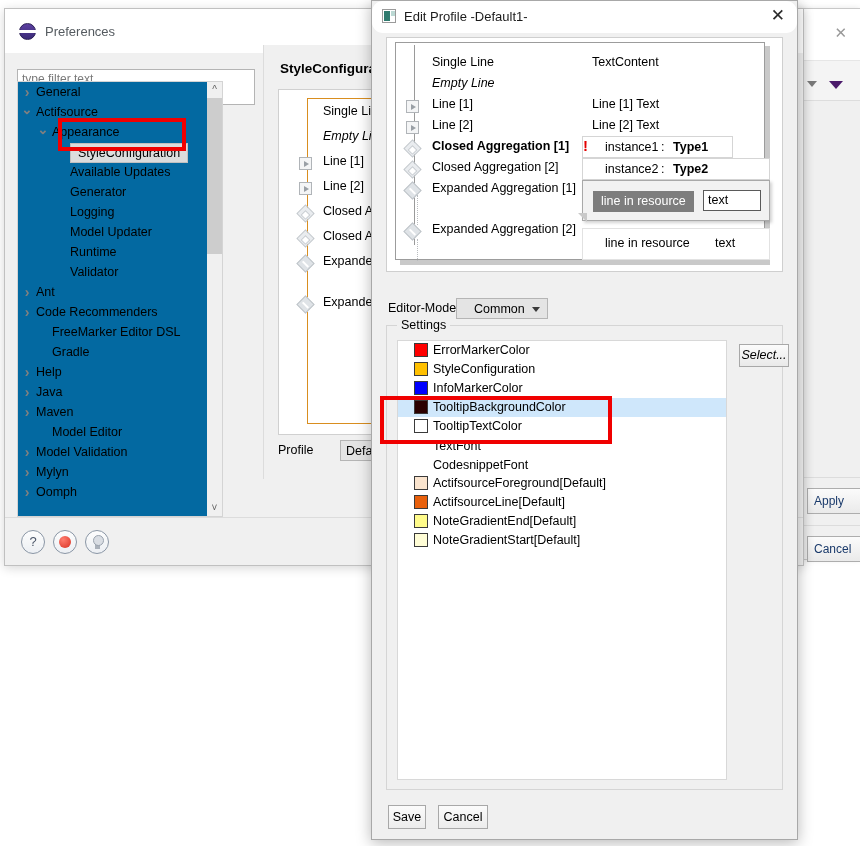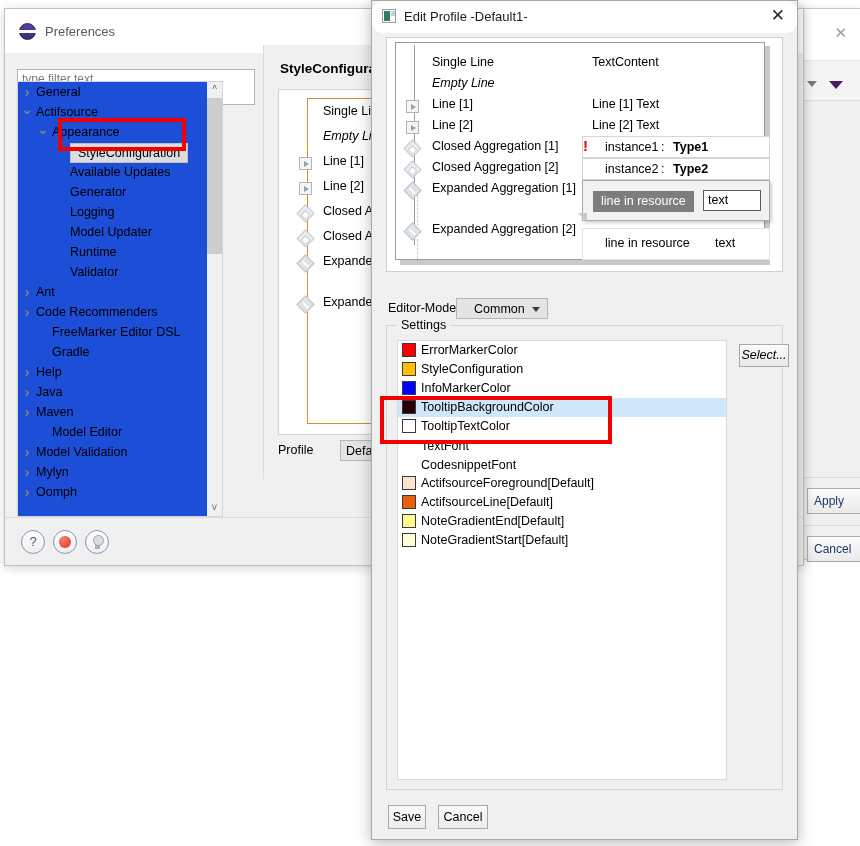--- a/index.html
+++ b/index.html
@@ -72,21 +72,21 @@
   
   .filter-box {
     position:absolute; left:12px; top:60px; width:238px; height:36px;
     background:#ffffff; border:1px solid #b4b4b4;
     font-size:12px; color:#7a7a7a; padding:2px 4px; line-height:15px;
   }
 
   
   .tree-panel {
     position:absolute; left:12px; top:72px; width:206px; height:436px;
-    background:#1d4ed8; border:1px solid #d4d4d4; overflow:hidden;
+    background:#0369a1; border:1px solid #d4d4d4; overflow:hidden;
   }
   .tree-list { position:absolute; left:0; top:0; width:223px; }
   .tree-item {
     position:relative; height:20px; line-height:20px; font-size:12.5px;
     white-space:nowrap; padding-left:0;
   }
   .tree-item .twisty {
     position:absolute; top:0; width:14px; height:20px; line-height:20px;
     text-align:center; color:#808080; font-size:10px;
   }
@@ -272,21 +272,21 @@
     border:1px solid #d5d5d5;
   }
   .group-legend {
     position:absolute; left:10px; top:-8px; background:#f0f0f0;
     padding:0 4px; font-size:12.5px;
   }
   .settings-list {
     position:absolute; left:10px; top:14px; width:330px; height:440px;
     background:#ffffff; border:1px solid #d8d8d8; overflow:hidden;
   }
-  .srow { position:relative; height:19px; line-height:19px; font-size:12.5px; padding-left:4px; white-space:nowrap; }
+  .srow { position:relative; height:19px; line-height:19px; font-size:12.5px; padding-left:16px; white-space:nowrap; }
   .srow.sel { background:#cfe7fb; }
   .swatch {
     display:inline-block; width:14px; height:14px; vertical-align:-3px;
     border:1px solid #3a3a3a; margin-right:5px;
   }
   .swatch-none { display:inline-block; width:14px; height:14px; margin-right:5px; }
   .srow .stext { display:inline-block; }
   .select-btn {
     position:absolute; left:352px; top:18px; width:50px; height:23px;
     background:linear-gradient(#fbfbfb,#e9e9e9); border:1px solid #a8a8a8;
@@ -473,36 +473,36 @@
           <div class="vdots" style="top:152px; height:30px;"></div>
           <div class="vdots" style="top:196px; height:22px;"></div>
           <div id="dlg-left-rows">
               <div class="prow" style="top: 12px;">Single Line</div>
               <div class="prow" style="top: 33px; font-style: italic;">Empty Line</div>
               <span class="picon ic-tri" style="position: absolute; top: 57px;"></span>
               <div class="prow" style="top: 54px;">Line [1]</div>
               <span class="picon ic-tri" style="position: absolute; top: 78px;"></span>
               <div class="prow" style="top: 75px;">Line [2]</div>
               <span class="picon ic-dia" style="position: absolute; top: 99px;"></span>
-              <div class="prow" style="top: 96px;">Closed Aggregation [1]</div>
+              <div class="prow" style="top: 96px; font-weight: bold;">Closed Aggregation [1]</div>
               <span class="picon ic-dia" style="position: absolute; top: 120px;"></span>
               <div class="prow" style="top: 117px;">Closed Aggregation [2]</div>
               <span class="picon ic-dia-open" style="position: absolute; top: 141px;"></span>
               <div class="prow" style="top: 138px;">Expanded Aggregation [1]</div>
               <span class="picon ic-dia-open" style="position: absolute; top: 182px;"></span>
               <div class="prow" style="top: 179px;">Expanded Aggregation [2]</div>
             </div>
           <div id="dlg-right-texts">
               <div class="pcol2" style="top: 12px;">TextContent</div>
               <div class="pcol2" style="top: 54px;">Line [1] Text</div>
               <div class="pcol2" style="top: 75px;">Line [2] Text</div>
             </div>
 
           <div id="dlg-instances">
-              <div class="field-box" style="left: 186px; top: 93px; width: 188px;">
+              <div class="field-box" style="left: 186px; top: 93px; width: 151px;">
                 <span style="position: absolute; left: 22px; top: 0px;">instance1</span>
                 <span style="position: absolute; left: 78px; top: 0px;">:</span>
                 <span style="position: absolute; left: 90px; top: 0px; font-weight: bold;">Type1</span>
               </div>
               <span class="excl" style="left: 187px; top: 95px;">!</span>
               <div class="field-box" style="left: 186px; top: 115px; width: 188px;">
                 <span style="position: absolute; left: 22px; top: 0px;">instance2</span>
                 <span style="position: absolute; left: 78px; top: 0px;">:</span>
                 <span style="position: absolute; left: 90px; top: 0px; font-weight: bold;">Type2</span>
               </div>

